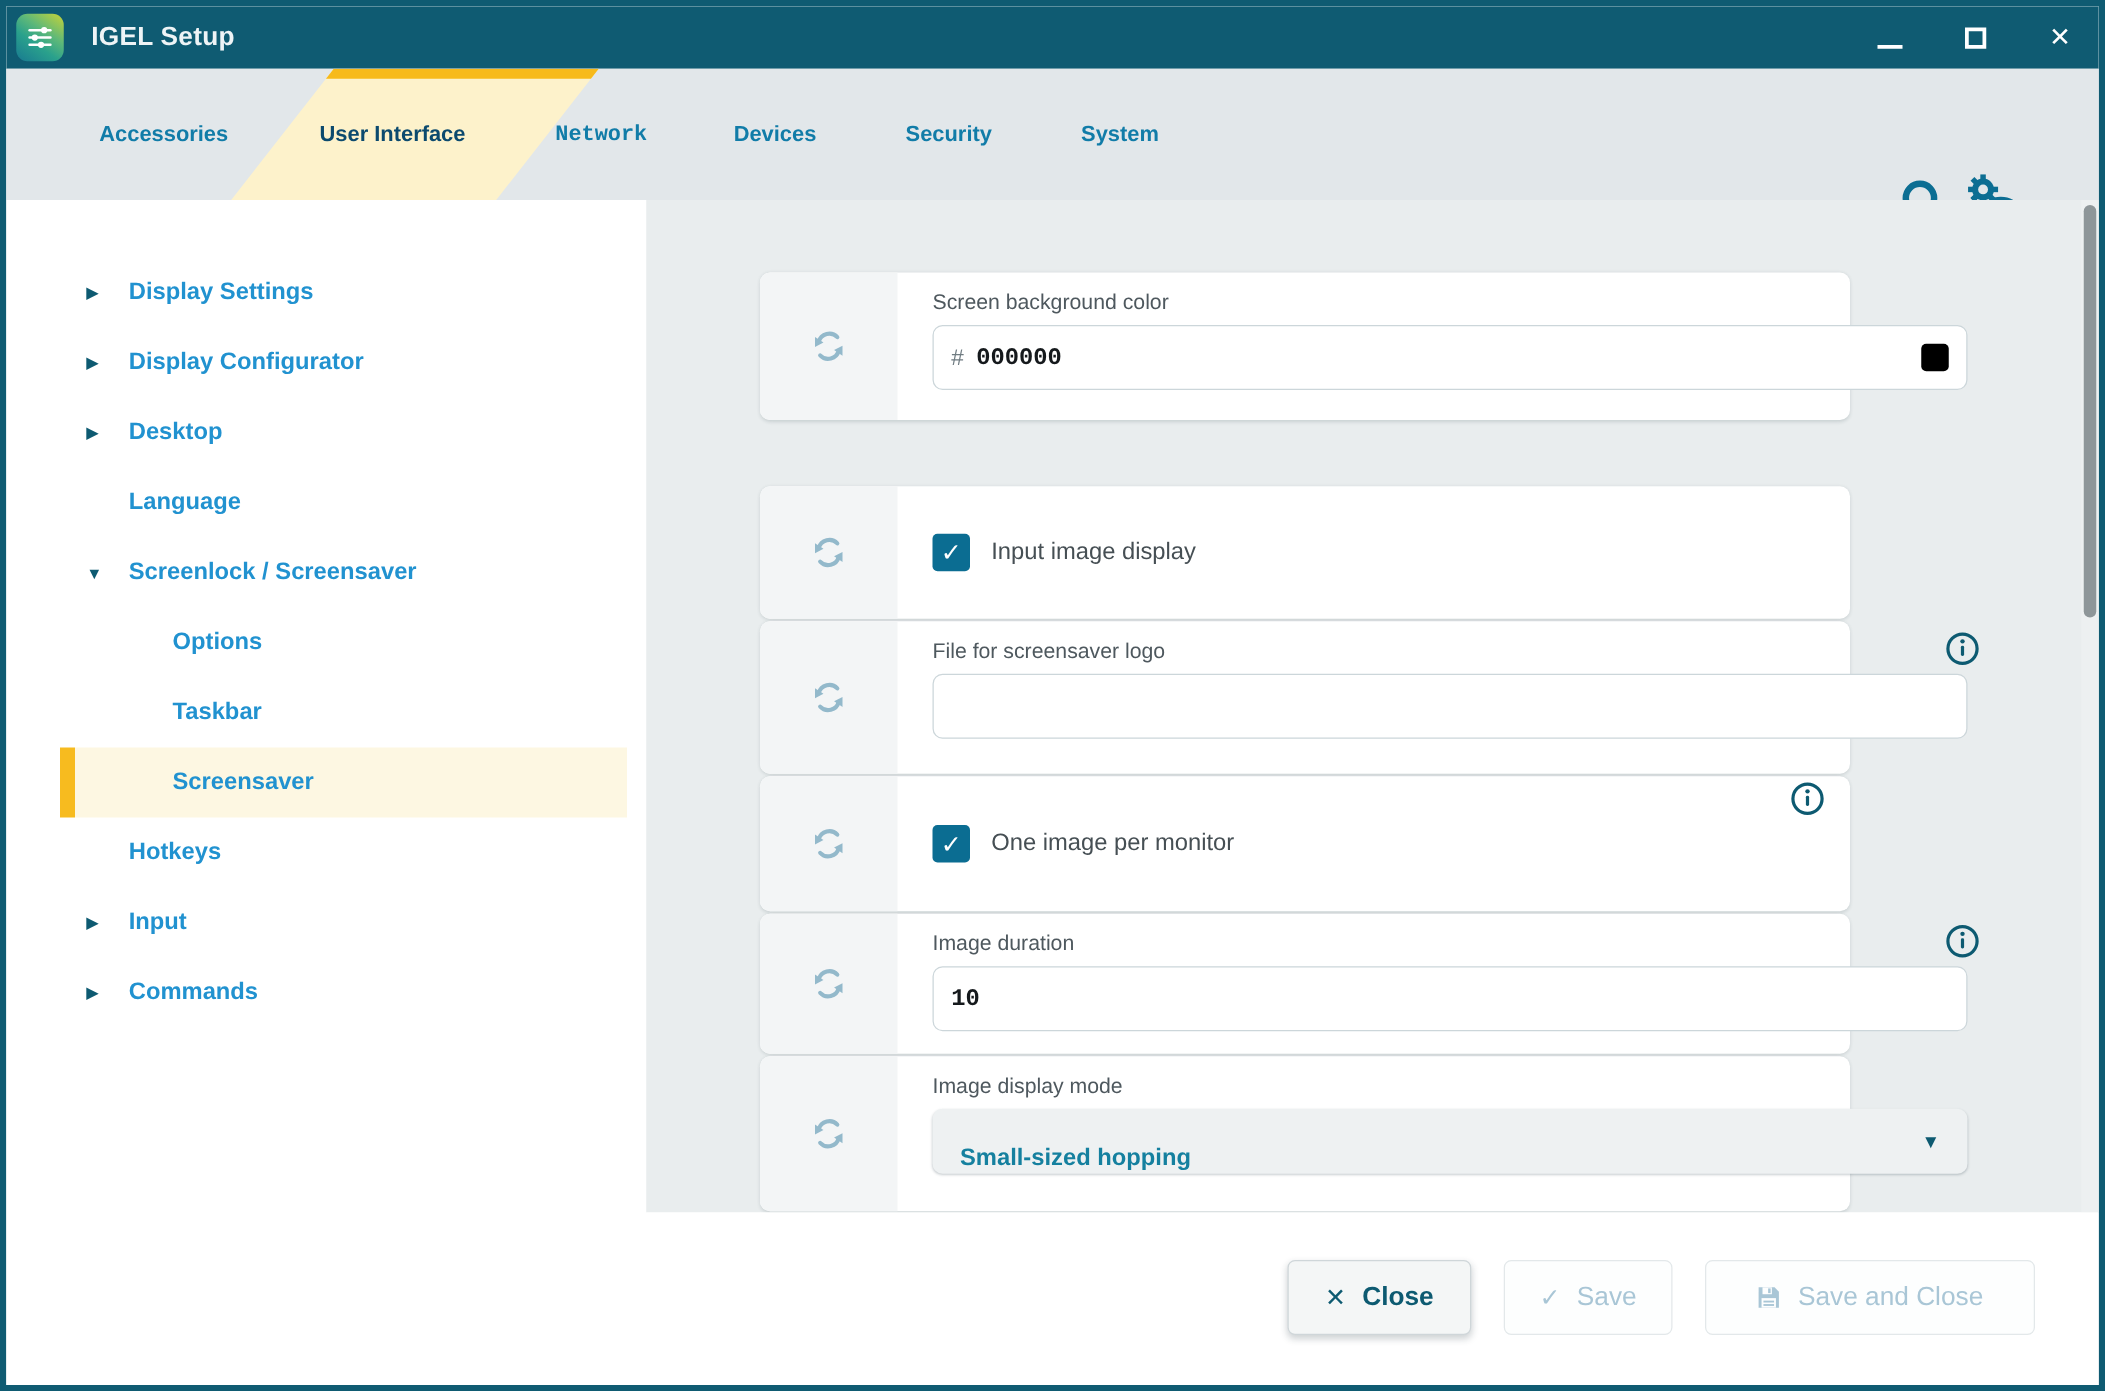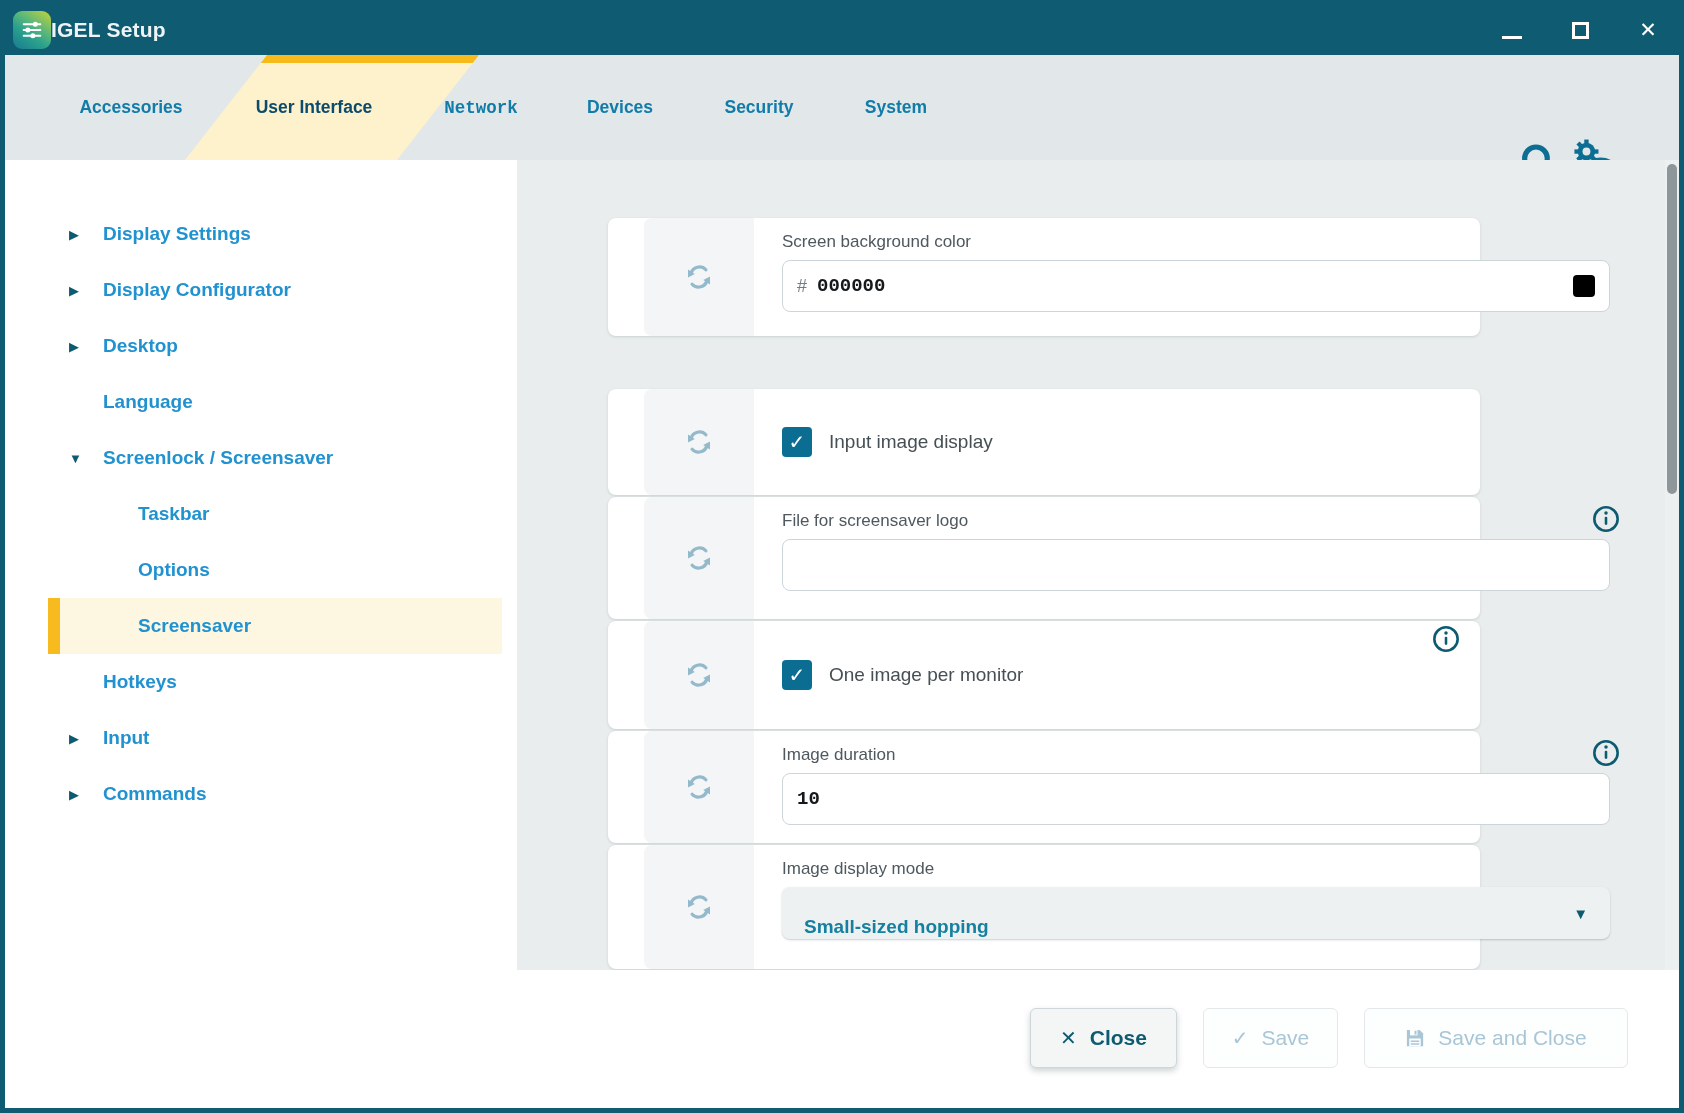--- a/index.html
+++ b/index.html
@@ -6,21 +6,21 @@
   html,body { font-family:"Liberation Sans","DejaVu Sans",sans-serif; background:#fff; }
   .window { position:relative; width:1684px; height:1113px; background:#fff;
             border:5px solid #0f5b72; overflow:hidden; }
 
   
   .titlebar { position:absolute; left:0; top:0; right:0; height:50px; background:#0f5b72;
               display:flex; align-items:center; }
   .app-icon { width:38px; height:38px; margin-left:8px; border-radius:9px;
               background:linear-gradient(215deg,#c8d337 0%,#5db879 38%,#2aa18c 62%,#187a91 100%);
               display:flex; align-items:center; justify-content:center; }
-  .app-title { color:#eef4f6; font-size:21px; font-weight:bold; letter-spacing:.2px; }
+  .app-title { color:#eef4f6; font-size:21px; font-weight:bold; margin-left:22px; letter-spacing:.2px; }
   .win-controls { margin-left:auto; display:flex; align-items:center; gap:46px; margin-right:20px; }
   .wc { width:22px; height:22px; display:flex; align-items:center; justify-content:center; cursor:default; }
   .wc-min { align-items:flex-end; }
   .wc-min i { display:block; width:20px; height:3px; background:#fff; margin-bottom:2px; }
   .wc-max i { display:block; width:17px; height:17px; border:3px solid #fff; }
   .wc-close { color:#fff; font-size:21px; font-weight:bold; }
 
   
   .tabbar { position:absolute; left:0; top:50px; right:0; height:105px; background:#e2e7ea; overflow:hidden; }
   .active-tab-shape { position:absolute; left:262px; top:0; width:212px; height:105px;
@@ -46,21 +46,21 @@
   .tree-item { height:56px; display:flex; align-items:center; cursor:pointer; }
   .arrow-box { width:34px; margin-left:64px; font-size:13px; color:#0d5a71; text-align:left; flex:0 0 auto; }
   .tree-item.lvl2 .arrow-box { margin-left:99px; }
   .tree-label { font-size:19px; font-weight:600; color:#2192d0; white-space:nowrap; }
   .tree-item.selected { background:linear-gradient(to right,
         transparent 0 43px, #f7bb1f 43px 55px, #fdf7e2 55px 97%, transparent 97%); }
 
   
   .cards { padding:58px 0 0 91px; }
   .card { width:872px; background:#fff; border-radius:8px; box-shadow:0 1px 3px rgba(40,60,70,.16);
-          display:flex; position:relative; margin-bottom:2px;padding-left:36px; }
+          display:flex; position:relative; margin-bottom:2px; }
   .gap-after { margin-bottom:53px; }
   .reset-col { flex:0 0 110px; background:#f3f5f6; border-radius:8px 0 0 8px;
                display:flex; align-items:center; justify-content:center; cursor:pointer; }
   .card-content { flex:1; position:relative; padding:14px 30px 0 28px; }
   .field-label { font-size:17px; color:#4e585e; margin-bottom:8px; }
   .input-box { width:828px; height:52px; border:1px solid #ccd6da; border-radius:8px; background:#fff;
                display:flex; align-items:center; padding:0 14px; }
   .input-box .prefix { color:#707c82; font-size:18px; margin-right:10px; }
   .input-box input { flex:1; border:none; outline:none; font-family:Liberation Mono, monospace;
                      font-size:19px; font-weight:bold; color:#15191c; background:transparent; }
@@ -179,25 +179,25 @@
       <div class="tree-item">
         <span class="arrow-box"></span>
         <span class="tree-label">Language</span>
       </div>
       <div class="tree-item">
         <span class="arrow-box">▼</span>
         <span class="tree-label">Screenlock / Screensaver</span>
       </div>
       <div class="tree-item lvl2">
         <span class="arrow-box"></span>
+        <span class="tree-label">Options</span>
+      </div>
+      <div class="tree-item lvl2">
+        <span class="arrow-box"></span>
         <span class="tree-label">Taskbar</span>
-      </div>
-      <div class="tree-item lvl2">
-        <span class="arrow-box"></span>
-        <span class="tree-label">Options</span>
       </div>
       <div class="tree-item lvl2 selected">
         <span class="arrow-box"></span>
         <span class="tree-label">Screensaver</span>
       </div>
       <div class="tree-item">
         <span class="arrow-box"></span>
         <span class="tree-label">Hotkeys</span>
       </div>
       <div class="tree-item">

